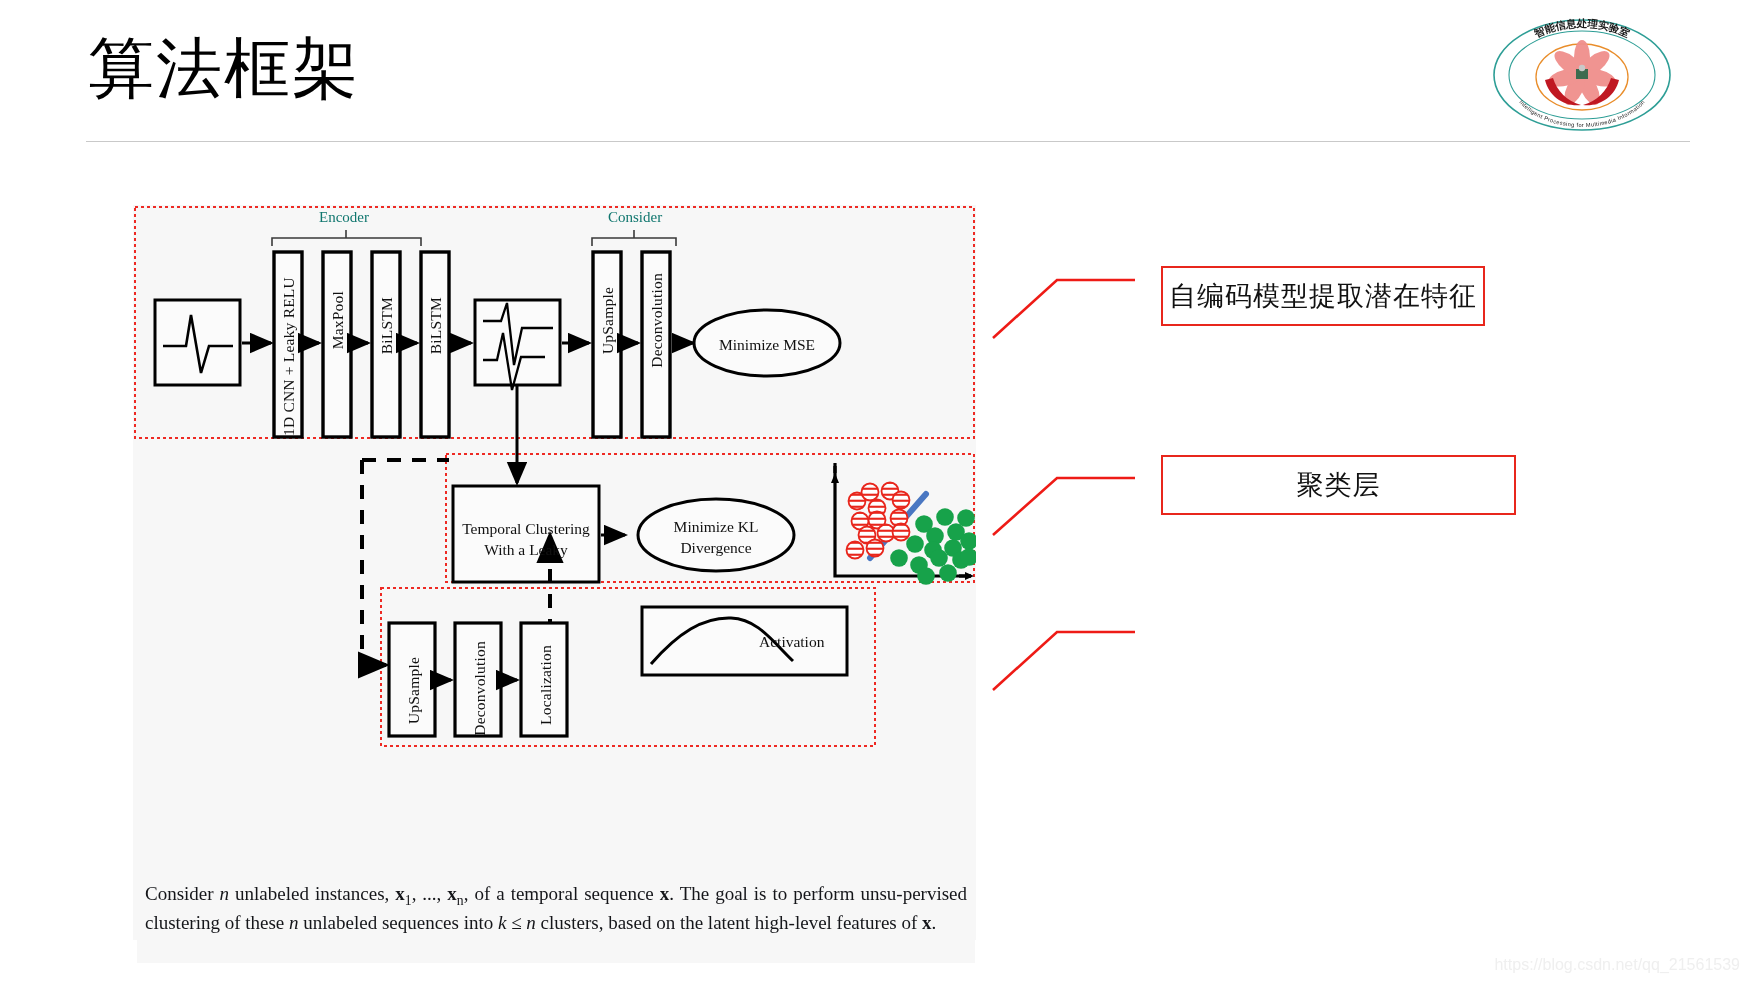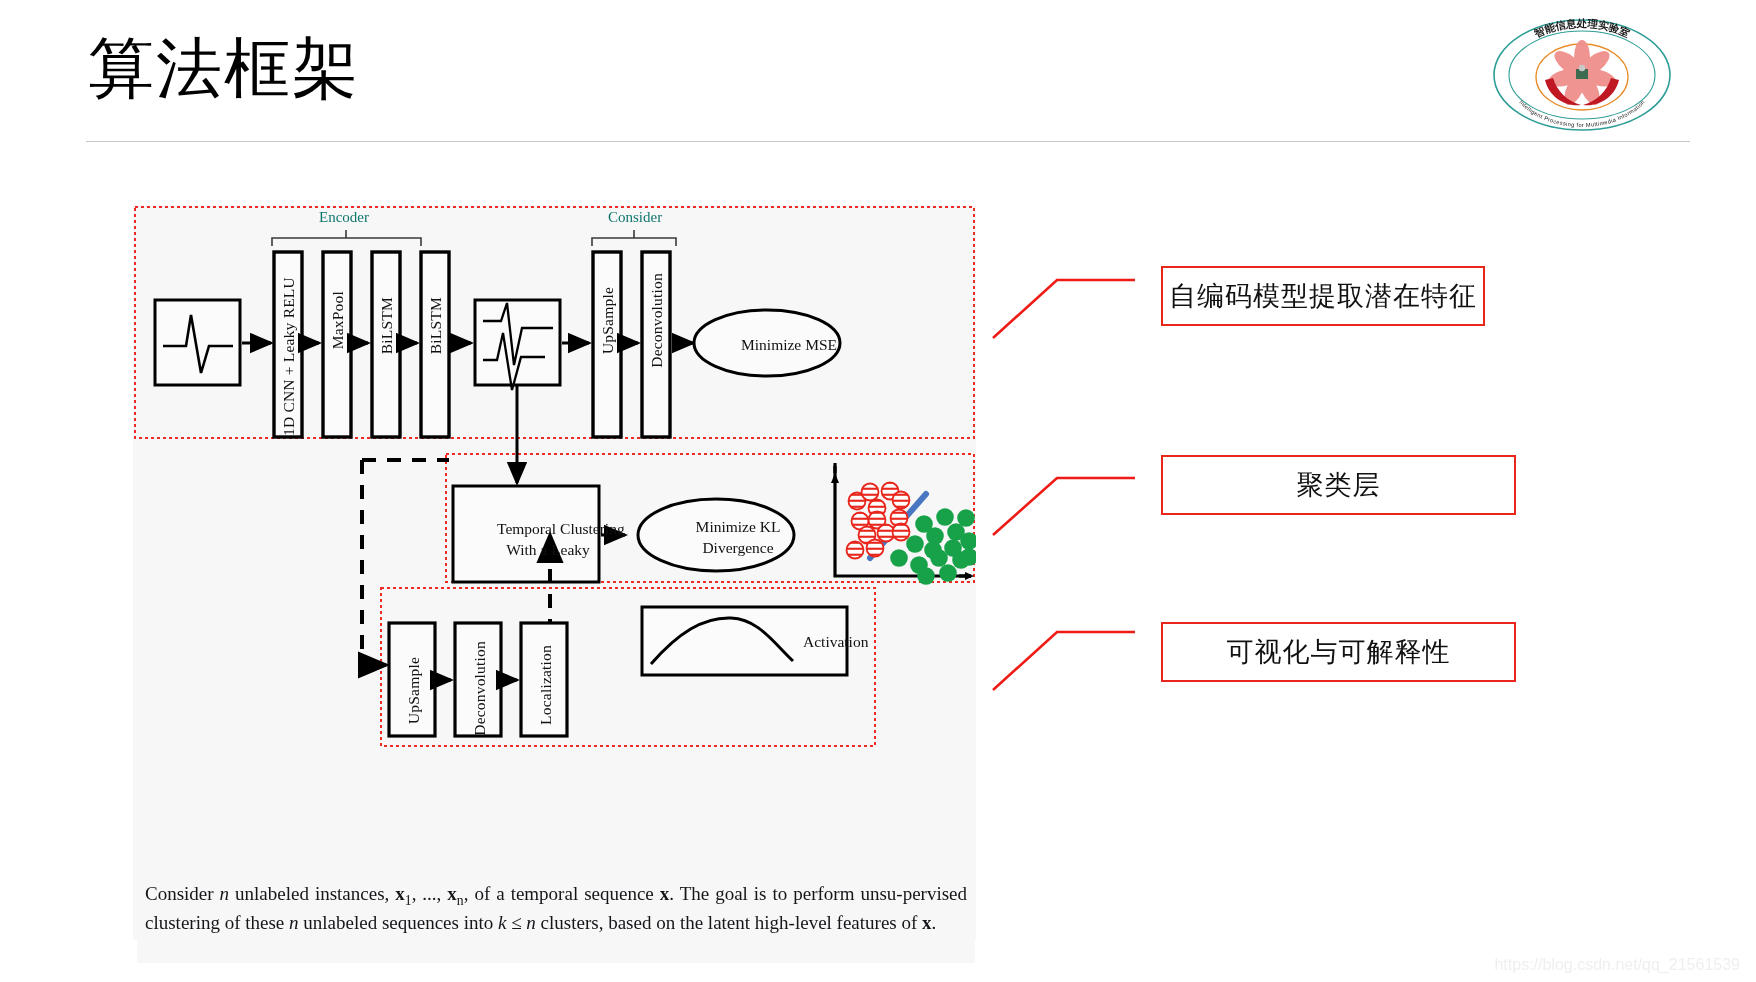--- a/index.html
+++ b/index.html
@@ -41,21 +41,21 @@
     writing-mode: vertical-rl;
     transform: rotate(180deg);
     font-family: "Liberation Serif", serif;
     font-size: 15.5px; color: #111; white-space: nowrap;
     letter-spacing: 0.2px;
   }
   .hlabel {
     position: absolute;
     font-family: "Liberation Serif", serif;
     font-size: 15.5px; color: #111; text-align:center;
-    line-height: 1.25; white-space: nowrap; padding-left: 44px;
+    line-height: 1.25; white-space: nowrap;
   }
   .grouplabel {
     position:absolute; font-family:"Liberation Serif", serif;
     font-size: 15px; color:#0f766e;
   }
 
   
   .callout {
     position: absolute;
     border: 2.5px solid #e8261c;
@@ -278,23 +278,20 @@
   </svg>
 
   <div class="callout" style="left:1161px; top:256px; width:324px; height:60px;margin-top:10px;">
     <span>自编码模型提取潜在特征</span>
   </div>
 
   <div class="callout" style="left:1161px; top:455px; width:355px; height:60px;">
     <span>聚类层</span>
   </div>
 
-  <div class="callout" style="left:1161px; top:622px; width:355px; height:60px;">
-    <span>可视化与可解释性</span>
-  </div>
 
   <div class="caption">
     <span><span>Consider </span><i>n</i><span> unlabeled instances, </span><b>x</b><sub>1</sub><span>, ..., </span><b>x</b><sub>n</sub><span>, of a temporal sequence </span><b>x</b><span>. The goal is to perform unsu-pervised clustering of these </span><i>n</i><span> unlabeled sequences into </span><i>k</i><span> ≤ </span><i>n</i><span> clusters, based on the latent high-level features of </span><b>x</b><span>.</span></span>
   </div>
 
   <div class="watermark">https://blog.csdn.net/qq_21561539</div>
 
 </div>
 
 </body></html>

